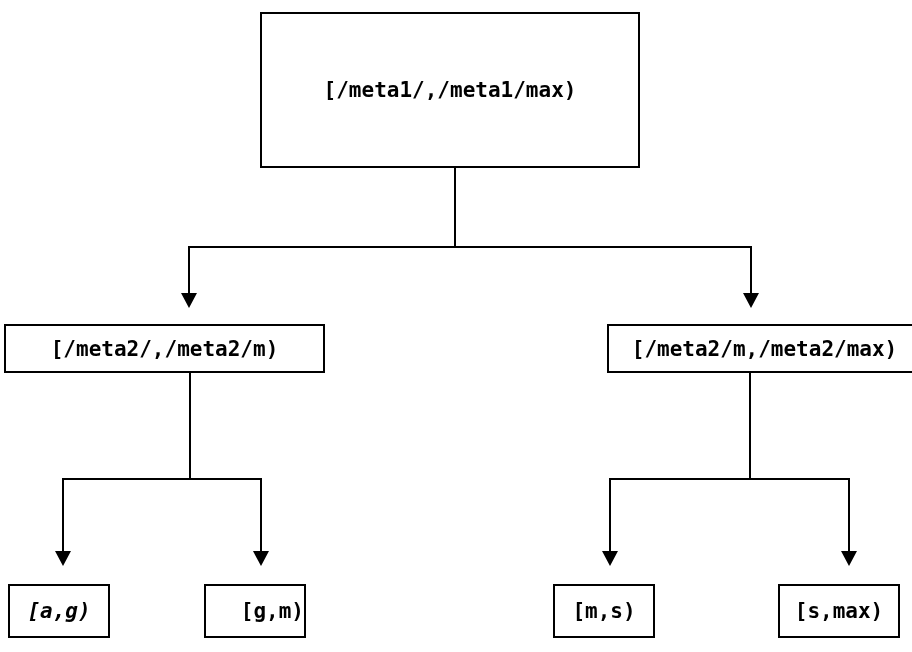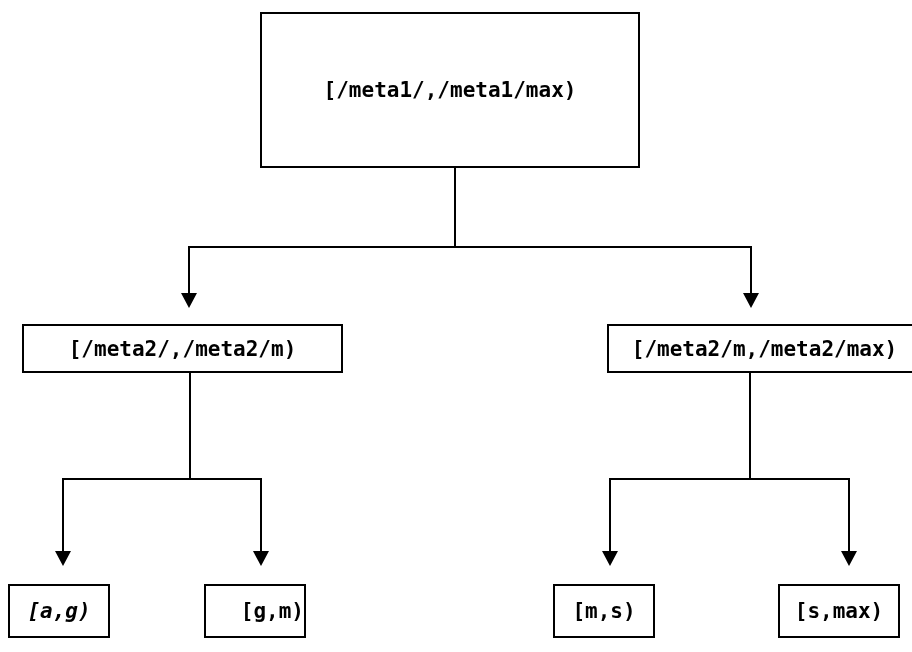--- a/index.html
+++ b/index.html
@@ -21,21 +21,21 @@
     background: var(--bg-color);
     display: flex;
     align-items: center;
     justify-content: center;
     font-size: 21px;
     font-weight: 700;
     color: var(--line-color);
     white-space: nowrap;
   }
   .node-root  { left: 260px; top: 12px;  width: 380px; height: 156px; }
-  .node-left  { left: 22px;  top: 324px; width: 321px; height: 49px; align-items: center; }
+  .node-left  { left: 4px;  top: 324px; width: 321px; height: 49px; align-items: center; }
   .node-right { left: 583px; top: 324px; width: 315px; height: 49px; margin-left: 24px; }
   .node-leaf1 { left: 8px;   top: 584px; width: 102px; height: 54px; font-style: italic; }
   .node-leaf2 { left: 204px; top: 584px; width: 102px; height: 54px; justify-content: flex-end; }
   .node-leaf3 { left: 553px; top: 584px; width: 102px; height: 54px; }
   .node-leaf4 { left: 778px; top: 584px; width: 122px; height: 54px; }
 
   .line { position: absolute; background: var(--line-color); }
   .vline { width: 2px; }
   .hline { height: 2px; }
 

